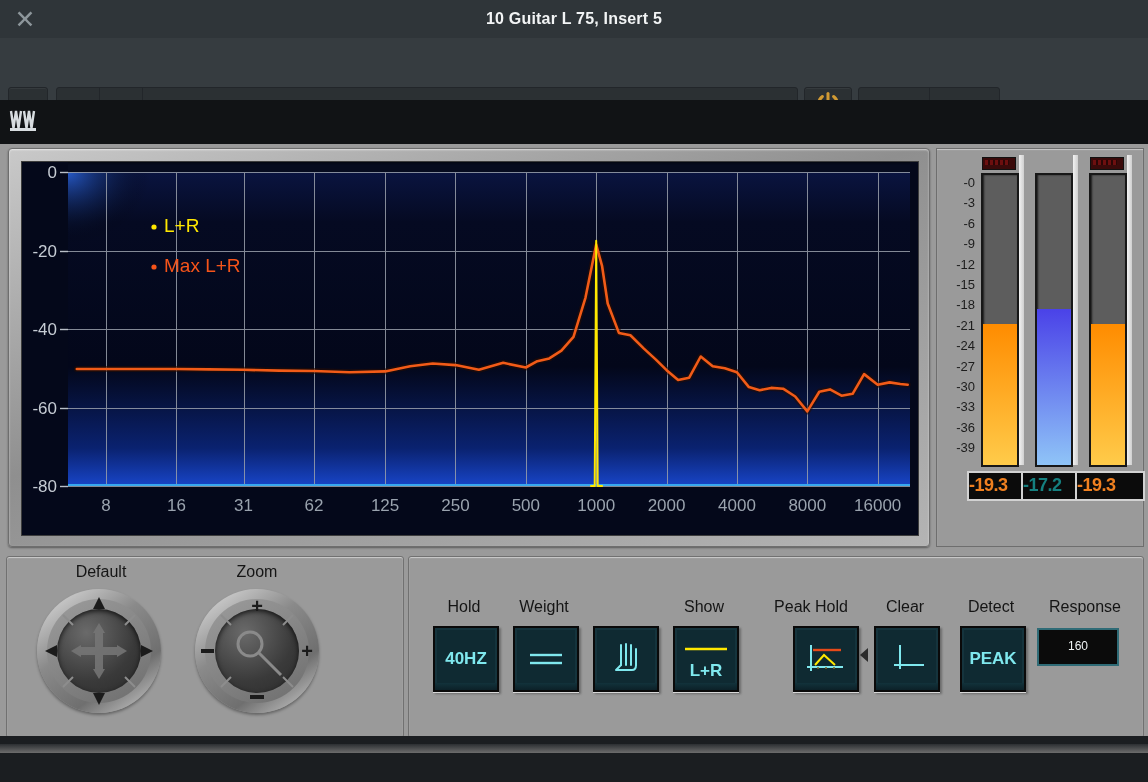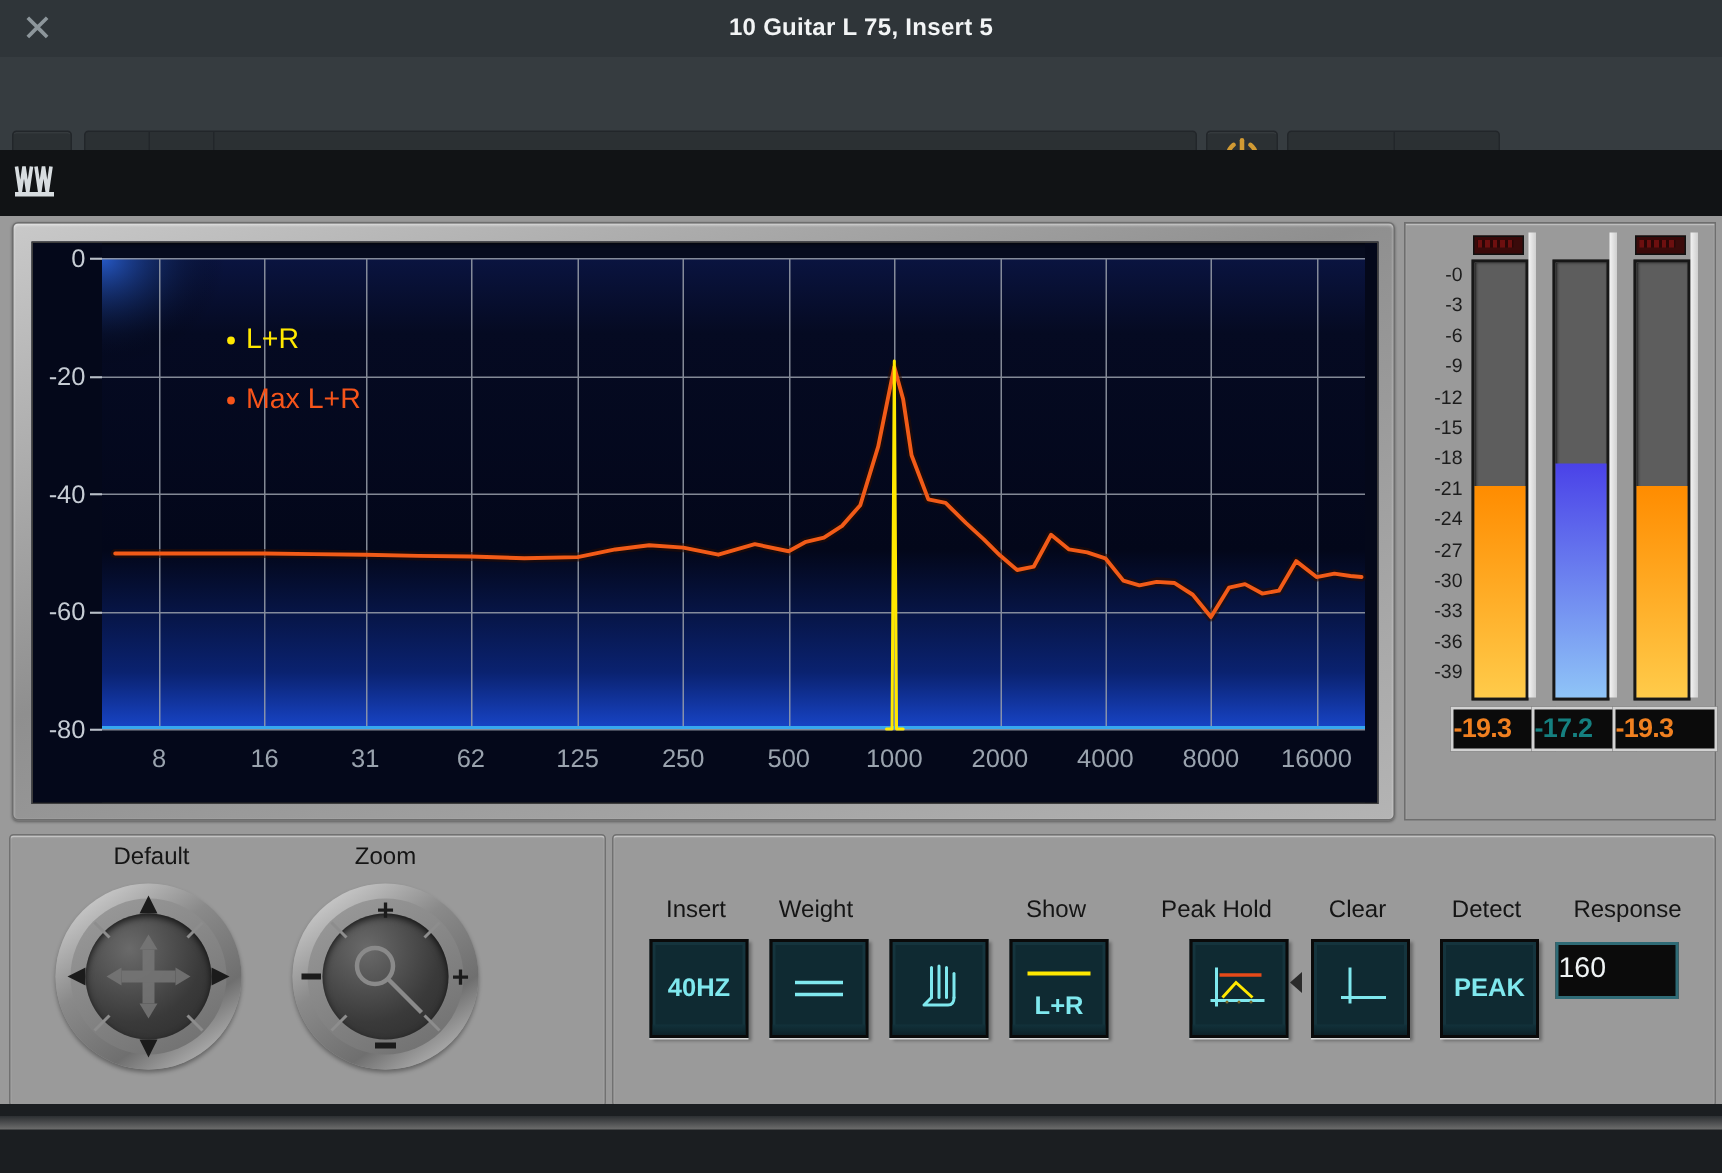--- a/index.html
+++ b/index.html
@@ -154,21 +154,21 @@
     box-shadow:inset 0 0 0 2px #15343d, 0 1px 0 #d8d8d8, 2px 2px 2px rgba(0,0,0,.3);
     display:flex;align-items:center;justify-content:center;
     color:#7fe8ee;font-size:17px;font-weight:bold;cursor:pointer;overflow:hidden;
   }
   .lcdbtn::after{content:"";position:absolute;left:0;bottom:0;width:100%;height:7px;
     background:linear-gradient(#12323b,#0c2128);}
   .resp-field{
     position:absolute;left:1037px;top:628px;width:78px;height:34px;
     background:#0b0b0b;border:2px solid #2f6b76;
     box-shadow:0 0 0 2px #9a9a9a, 0 1px 0 #d8d8d8;
-    color:#f0f4f5;font-size:19px;line-height:32px;cursor:pointer;
+    color:#f0f4f5;font-size:12px;text-align:center;line-height:32px;cursor:pointer;
   }
   .small-arrow{position:absolute;left:860px;top:648px;width:0;height:0;
     border-top:7px solid transparent;border-bottom:7px solid transparent;
     border-right:8px solid #2b2b2b;cursor:pointer;}
 
   
   .statusbar{
     position:absolute;left:0;top:752px;width:1148px;height:30px;
     background:linear-gradient(#b6b6b6,#8e8e8e);
     border-top:1px solid #5a5a5a;
@@ -441,21 +441,21 @@
         </g>
         <circle cx="55" cy="55" r="12" fill="none" stroke="#8a8a8a" stroke-width="3"></circle>
         <line x1="64" y1="64" x2="86" y2="86" stroke="#8a8a8a" stroke-width="3"></line>
       </svg>
     </div>
 
   </div>
 
   <div class="botright"></div>
   <div id="controls-host">
-      <div class="ctl-label" style="left: 411px; top: 598px; width: 106px;">Insert</div>
+      <div class="ctl-label" style="left: 411px; top: 598px; width: 106px;">Hold</div>
       <div class="lcdbtn" style="left: 433px;">
         <span style="position: relative; z-index: 2;">40HZ</span>
       </div>
       <div class="ctl-label" style="left: 491px; top: 598px; width: 106px;">Weight</div>
       <div class="lcdbtn" style="left: 513px;">
         <span style="position: relative; z-index: 2; line-height: 0;"><svg width="40" height="26" viewBox="0 0 40 26">
             <line x1="4" y1="9" x2="36" y2="9" stroke="#7fe8ee" stroke-width="2.4"></line>
             <line x1="4" y1="17" x2="36" y2="17" stroke="#7fe8ee" stroke-width="2.4"></line>
           </svg></span>
       </div>

